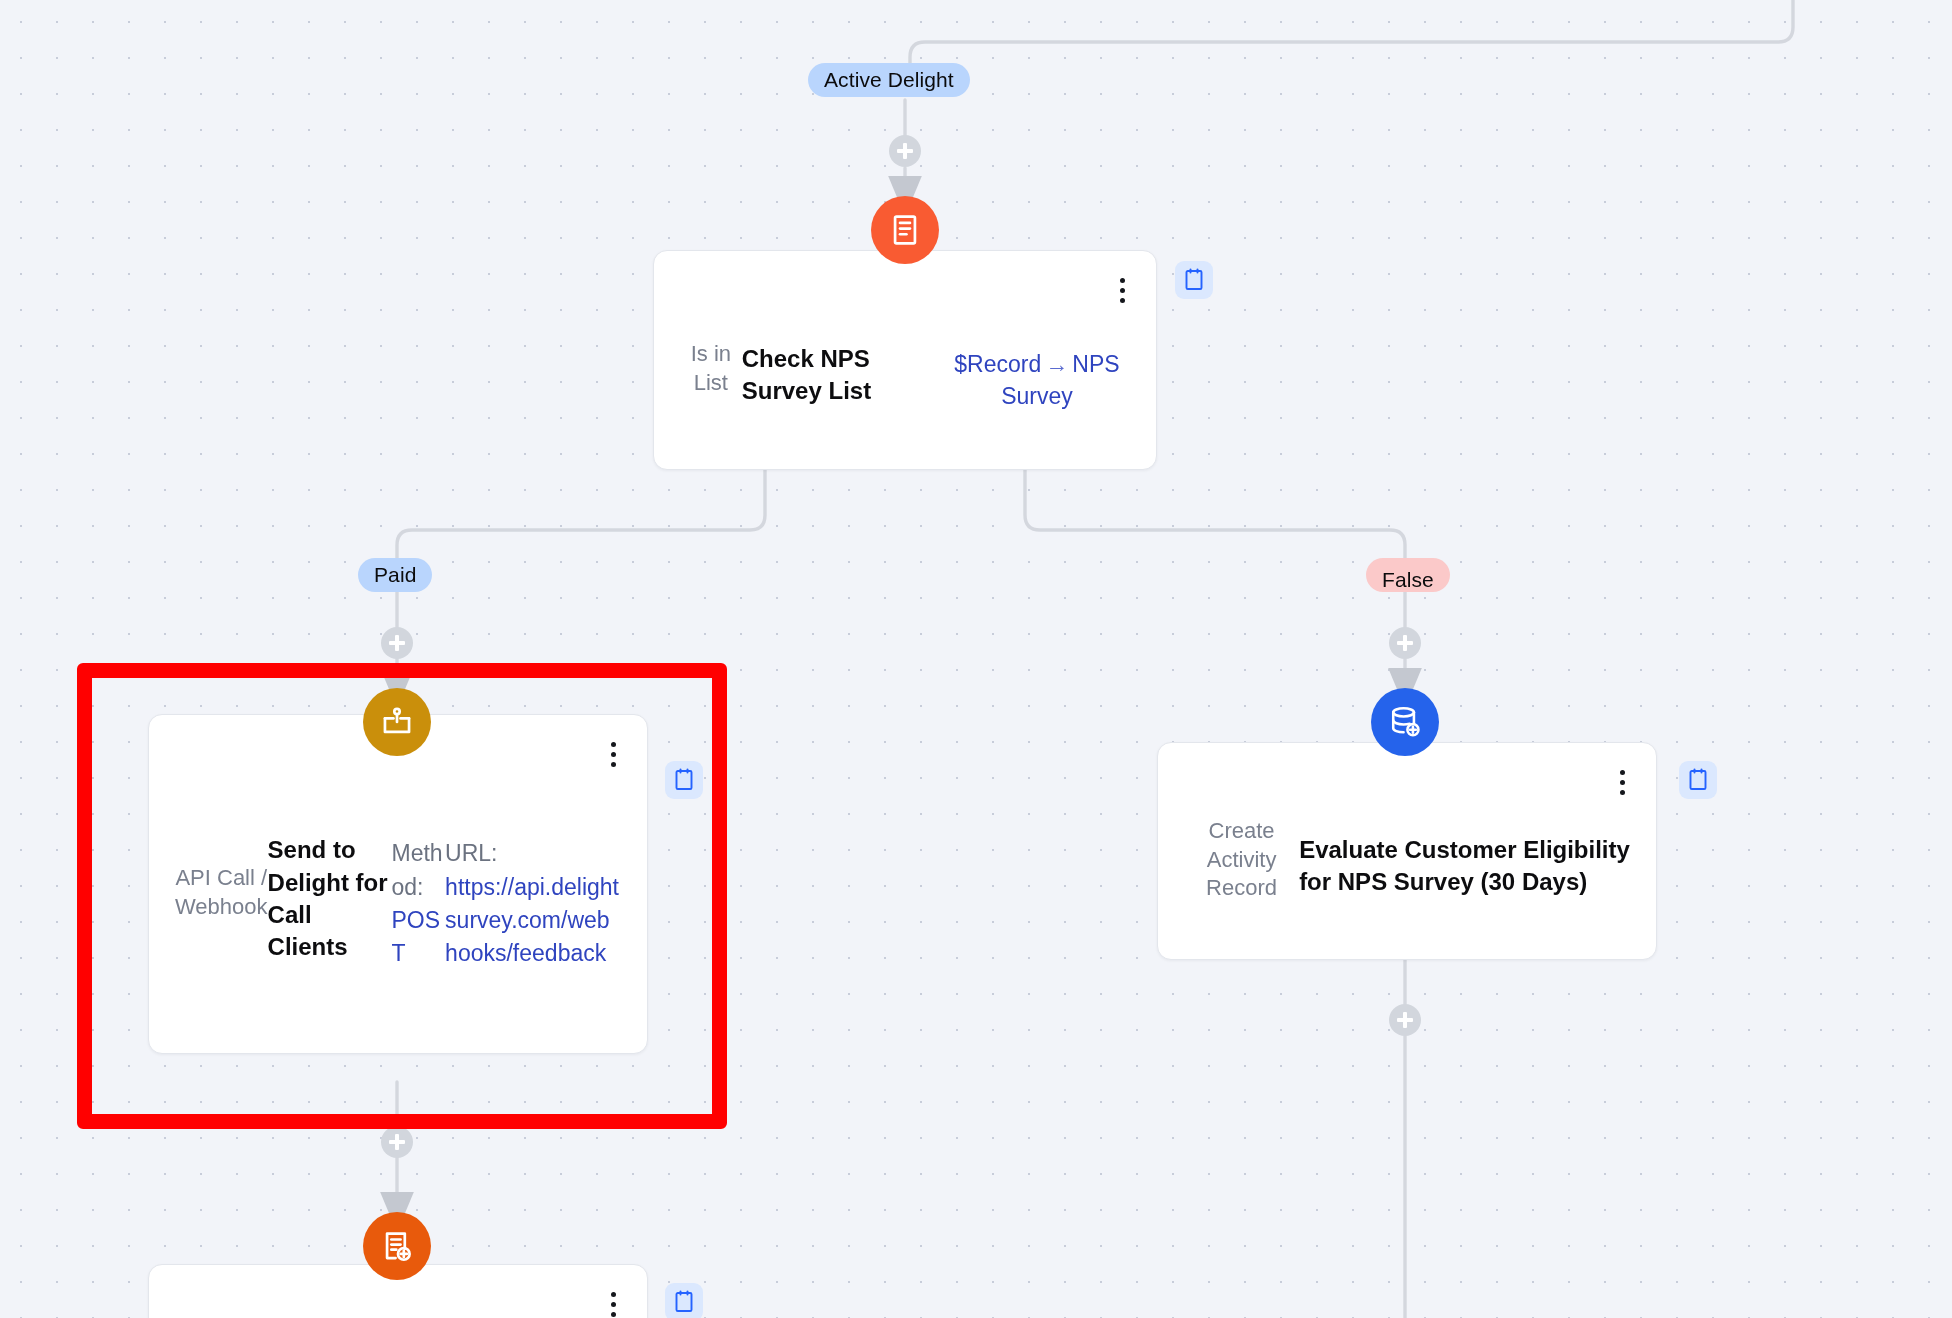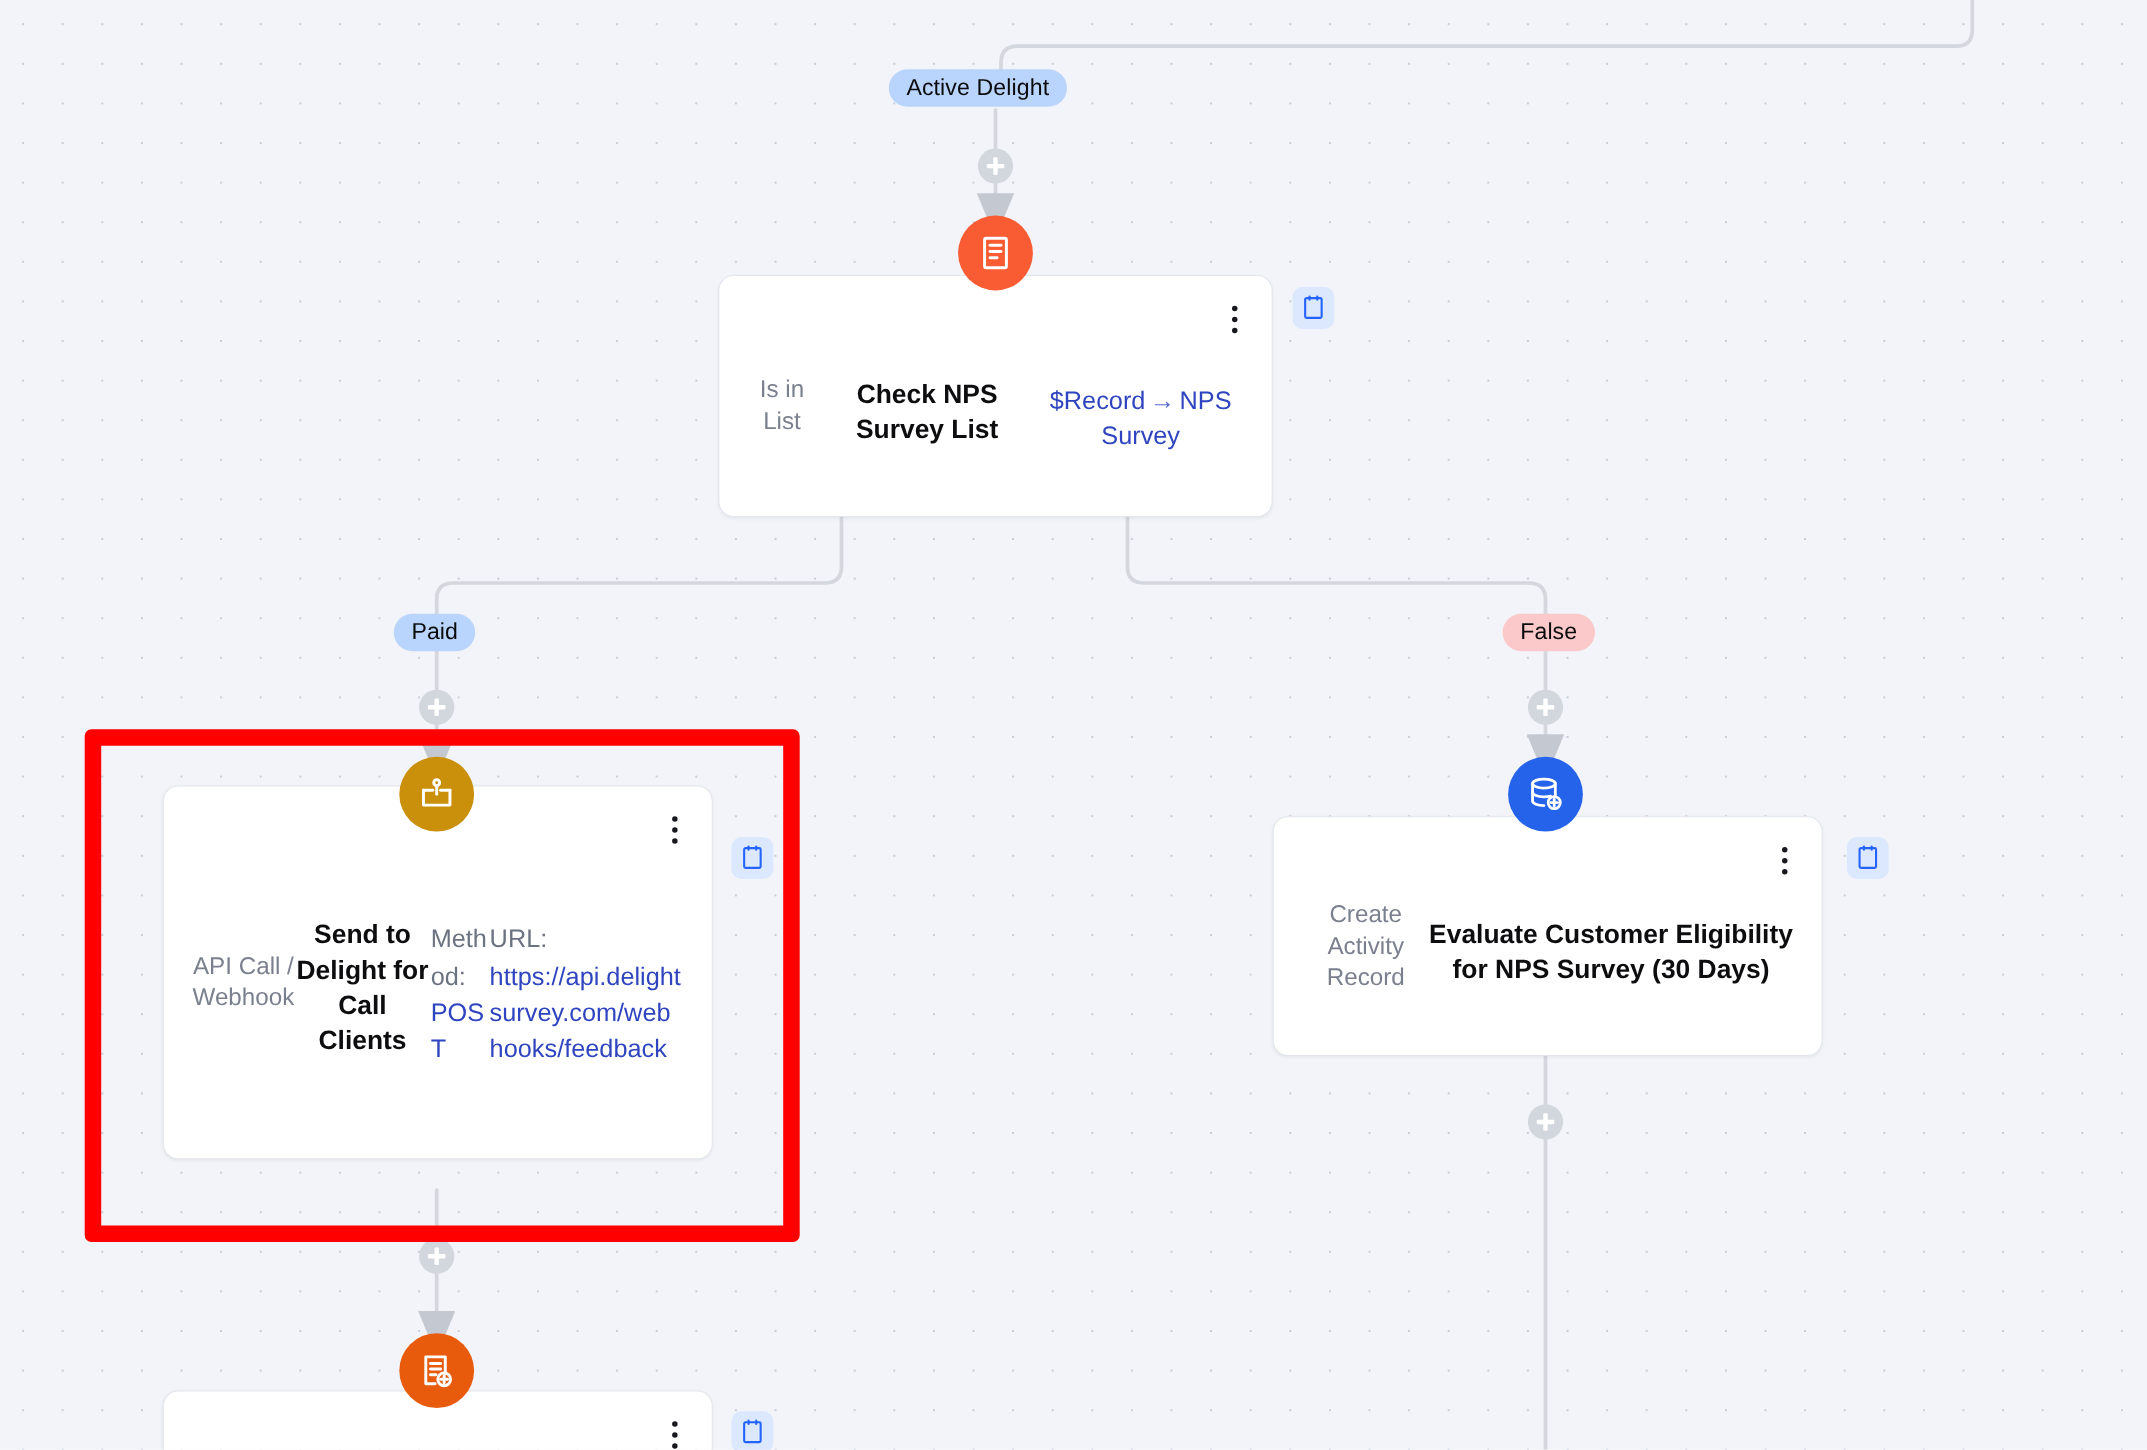--- a/index.html
+++ b/index.html
@@ -22,21 +22,21 @@
   .pill {
     position: absolute;
     display: flex; align-items: center; justify-content: center;
     height: 34px; padding: 0 16px;
     border-radius: 17px;
     font-size: 21px; color: #0b0b0c;
     white-space: nowrap;
     letter-spacing: .1px;
   }
   .pill.blue { background: #b9d5fd; }
-  .pill.pink { background: #fbc9c9; }
+  .pill.pink { background: #fbc9c9; align-items: flex-end; }
 
   
   .plus {
     position: absolute;
     width: 32px; height: 32px;
     border-radius: 50%;
     background: #d2d6dd;
     display: flex; align-items: center; justify-content: center;
   }
   .plus::before, .plus::after {
@@ -54,21 +54,21 @@
     box-shadow: 0 1px 3px rgba(16,24,40,.05);
     display: flex; flex-direction: row; align-items: center;
     padding: 44px 26px 26px;
   }
   .card .subtitle {
     font-size: 22px; color: #7a808e; font-weight: 400;
     text-align: center; line-height: 1.3;
   }
   .card .title {
     font-size: 24px; color: #0d0d0f; font-weight: 700;
-    text-align: center; line-height: 1.35; margin-top: 12px;
+    text-align: left; line-height: 1.35; margin-top: 12px;
   }
   .card .meta {
     font-size: 23px; color: #6b7280; text-align: left;
     line-height: 1.45; margin-top: 22px; word-break: break-word;
   }
   .card .meta .lnk { color: #2f44bf; }
   .card .link {
     font-size: 23px; color: #2f44bf; text-align: center;
     line-height: 1.4; margin-top: 22px;
   }

